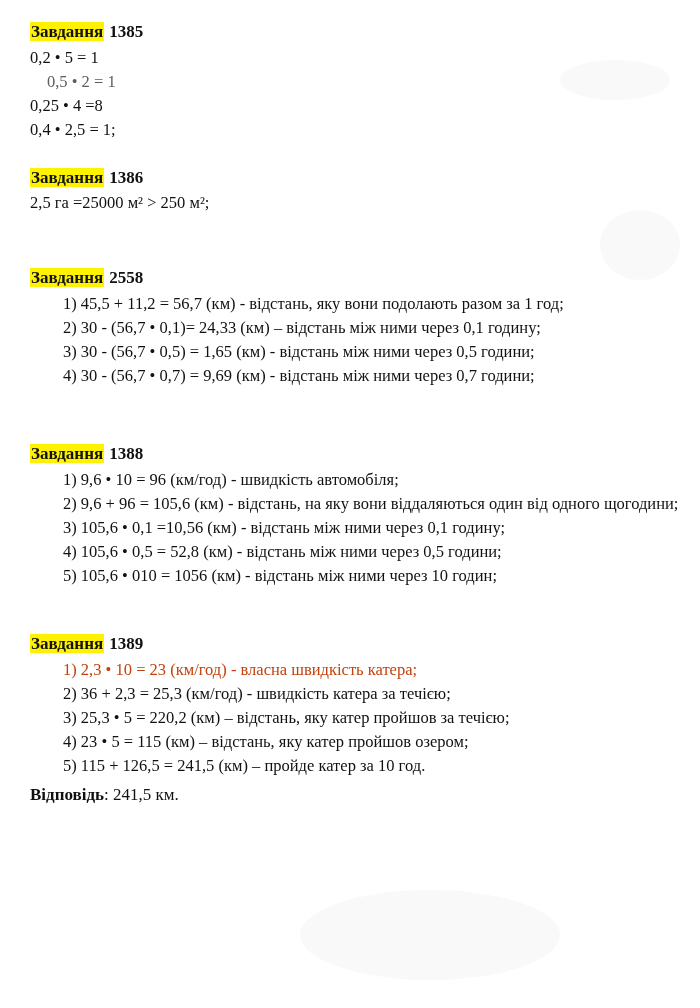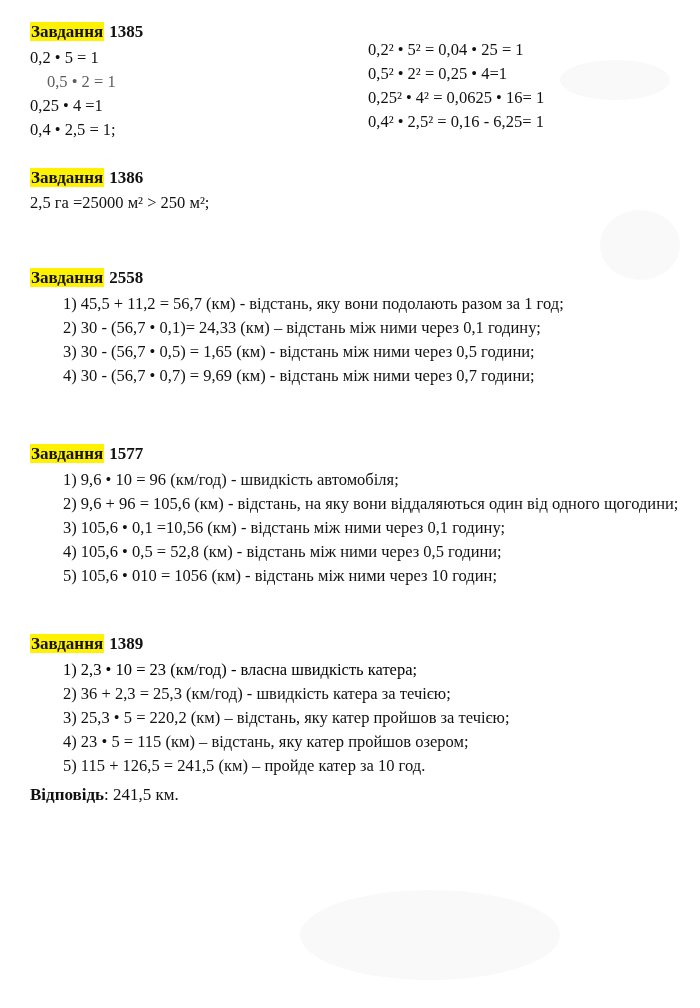--- a/index.html
+++ b/index.html
@@ -101,64 +101,58 @@
 
   <div class="task-block" style="top:22px;">
     <div class="task-header">
       <span class="hl">Завдання</span><span class="hl-num">1385</span>
     </div>
   </div>
 
   <div class="col-left" style="top:46px;">
     <div class="line">0,2 • 5 = 1</div>
     <div class="line" style="color:#5d5d5d;text-align:right;">0,5 • 2 = 1</div>
-    <div class="line">0,25 • 4 =1</div>
+    <div class="line">0,25 • 4 =8</div>
     <div class="line">0,4 • 2,5 = 1;</div>
   </div>
 
-  <div class="col-right" style="top:38px;">
-    <div class="line">0,2² • 5² = 0,04 • 25 = 1</div>
-    <div class="line">0,5² • 2² = 0,25 • 4=1</div>
-    <div class="line">0,25² • 4² = 0,0625 • 16= 1</div>
-    <div class="line">0,4² • 2,5² = 0,16 - 6,25= 1</div>
-  </div>
 
   <div class="task-block" style="top:168px;">
     <div class="task-header">
       <span class="hl">Завдання</span><span class="hl-num">1386</span>
     </div>
     <div class="line" style="margin-top:3px;">2,5 га =25000 м² &gt; 250 м²;</div>
   </div>
 
   <div class="task-block" style="top:268px;">
     <div class="task-header">
       <span class="hl">Завдання</span><span class="hl-num">2558</span>
     </div>
     <div class="num-line wrapme" style="margin-top:4px;">1) 45,5 + 11,2 = 56,7 (км) - відстань, яку вони подолають разом за 1 год;</div>
     <div class="num-line">2) 30 - (56,7 • 0,1)= 24,33 (км) – відстань між ними через 0,1 годину;</div>
     <div class="num-line">3) 30 - (56,7 • 0,5) = 1,65 (км) - відстань між ними через 0,5 години;</div>
     <div class="num-line">4) 30 - (56,7 • 0,7) = 9,69 (км) - відстань між ними через 0,7 години;</div>
   </div>
 
   <div class="task-block" style="top:444px;">
     <div class="task-header">
-      <span class="hl">Завдання</span><span class="hl-num">1577</span>
+      <span class="hl">Завдання</span><span class="hl-num">1388</span>
     </div>
     <div class="num-line" style="margin-top:4px;">1) 9,6 • 10 = 96 (км/год) - швидкість автомобіля;</div>
     <div class="num-line wrapme">2) 9,6 + 96 = 105,6 (км) - відстань, на яку вони віддаляються один від одного щогодини;</div>
     <div class="num-line">3) 105,6 • 0,1 =10,56 (км) - відстань між ними через 0,1 годину;</div>
     <div class="num-line">4) 105,6 • 0,5 = 52,8 (км) - відстань між ними через 0,5 години;</div>
     <div class="num-line">5) 105,6 • 010 = 1056 (км) - відстань між ними через 10 годин;</div>
   </div>
 
   <div class="task-block" style="top:634px;">
     <div class="task-header">
       <span class="hl">Завдання</span><span class="hl-num">1389</span>
     </div>
-    <div class="num-line" style="margin-top:4px; color:#000000;">1) 2,3 • 10 = 23 (км/год) - власна швидкість катера;</div>
+    <div class="num-line" style="margin-top:4px; color:#c2410c;">1) 2,3 • 10 = 23 (км/год) - власна швидкість катера;</div>
     <div class="num-line">2) 36 + 2,3 = 25,3 (км/год) - швидкість катера за течією;</div>
     <div class="num-line">3) 25,3 • 5 = 220,2 (км) – відстань, яку катер пройшов за течією;</div>
     <div class="num-line">4) 23 • 5 = 115 (км) – відстань, яку катер пройшов озером;</div>
     <div class="num-line">5) 115 + 126,5 = 241,5 (км) – пройде катер за 10 год.</div>
   </div>
 
   <div class="answer" style="top:784px;">
     <b>Відповідь</b><span>:</span>
     <span>241,5 км.</span>
   </div>

